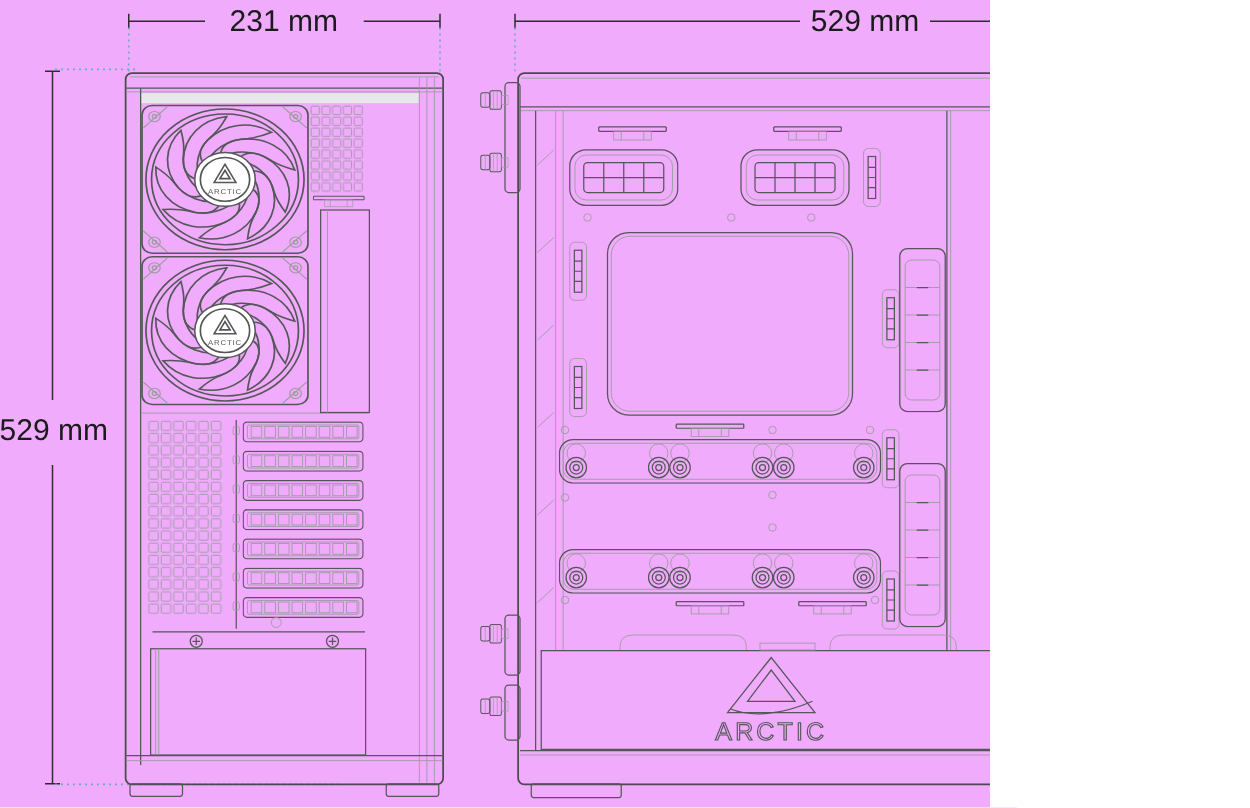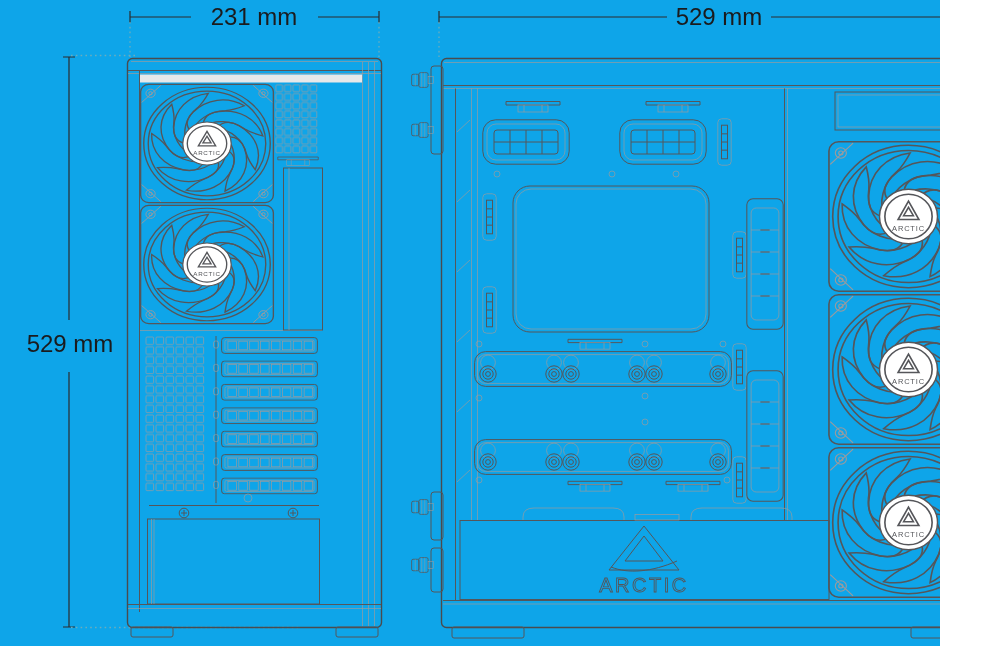--- a/index.html
+++ b/index.html
@@ -1,16 +1,16 @@
 <!DOCTYPE html>
 <html><head>
 <meta charset="utf-8">
 <style>
   html,body{margin:0;padding:0;background:#ffffff;}
-  #stage{position:relative;width:913px;height:646px;background:#0ea5e9;overflow:hidden;padding-left:27px;}
+  #stage{position:relative;width:792px;height:646px;background:#f0abfc;overflow:hidden;}
   svg{display:block;}
   .ln{fill:none;stroke:#55565a;stroke-width:1;}
   .hv{fill:none;stroke:#4a4b4e;stroke-width:1.4;}
   .lt{fill:none;stroke:#9a9b9e;stroke-width:0.7;}
   .dim{fill:none;stroke:#2c2c2e;stroke-width:1.2;}
   .ext{fill:none;stroke:#6badbd;stroke-width:1.3;stroke-dasharray:1.6 3.2;}
   .txt{fill:#1b1b1d;font-family:"Liberation Sans",sans-serif;}
   .outline-txt{fill:none;stroke:#55565a;stroke-width:0.9;font-family:"Liberation Sans",sans-serif;}
   .hub-txt{fill:#55565a;font-family:"Liberation Sans",sans-serif;font-size:4.6px;letter-spacing:0.5px;}
   .band{fill:#e7e8e9;stroke:none;}

